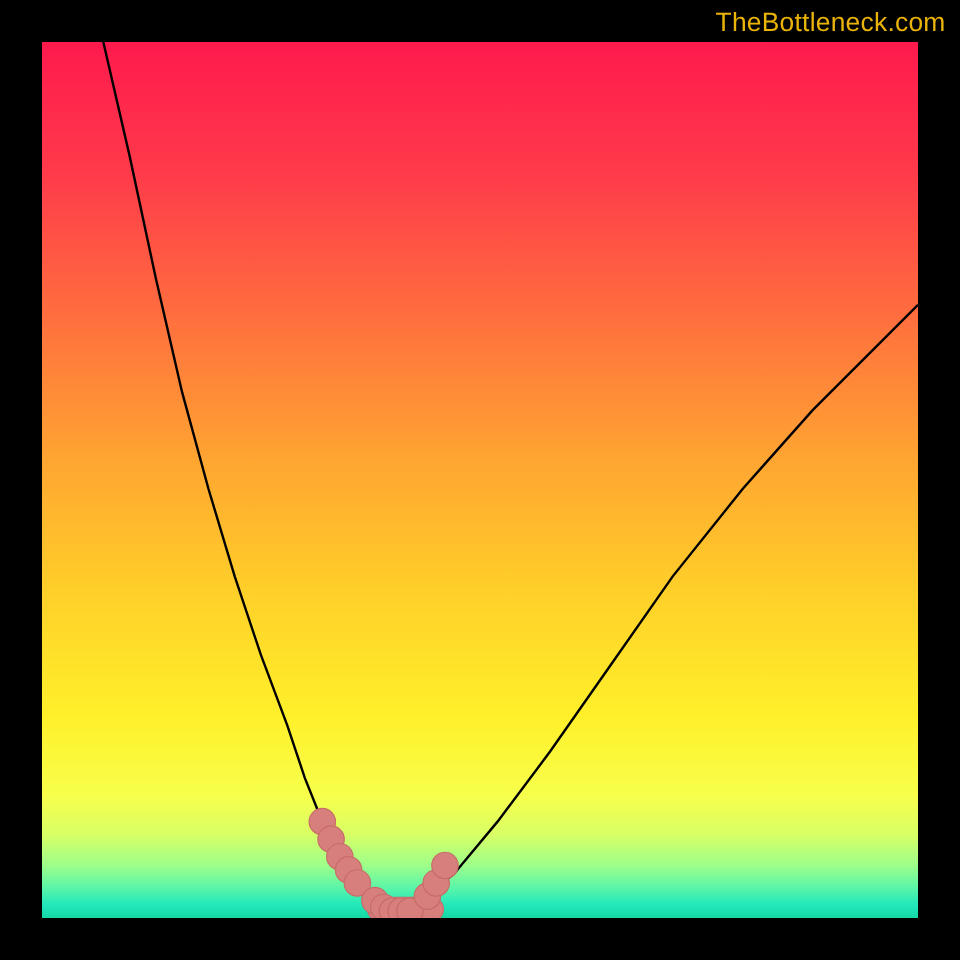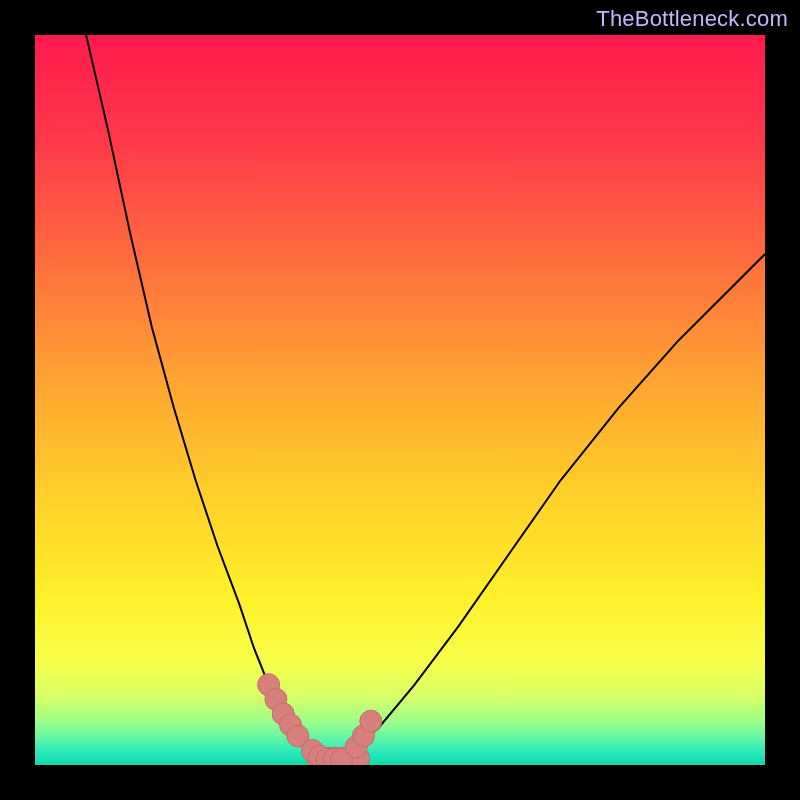--- a/index.html
+++ b/index.html
@@ -32,21 +32,21 @@
   svg.curves {
     position: absolute;
     left: 0; top: 0;
     width: 730px;
     height: 730px;
   }
   .watermark {
     position: absolute;
     top: 6px;
     right: 12px;
-    color: #c4b5fd;
+    color: #eab308;
     font-size: 22px;
     font-weight: 500;
     letter-spacing: 0.2px;
     margin-left: 20px;
   }
 </style>
 </head>
 <body>
 
 <div class="frame">

